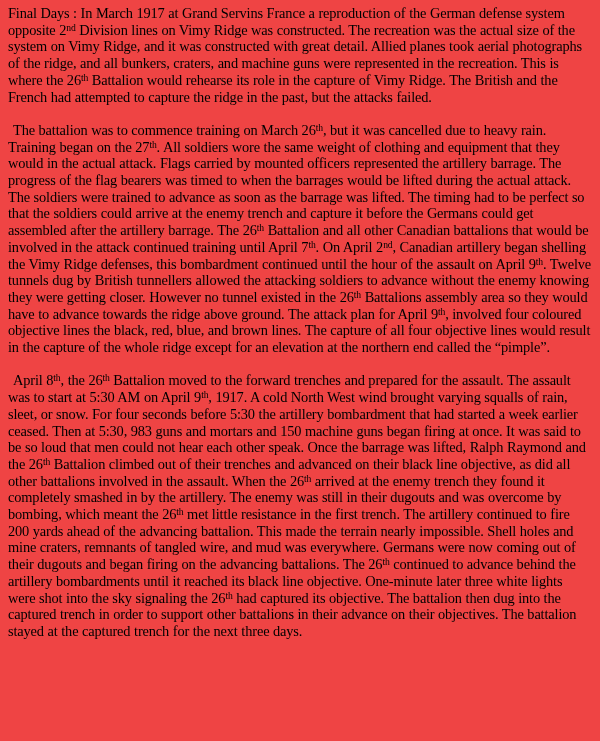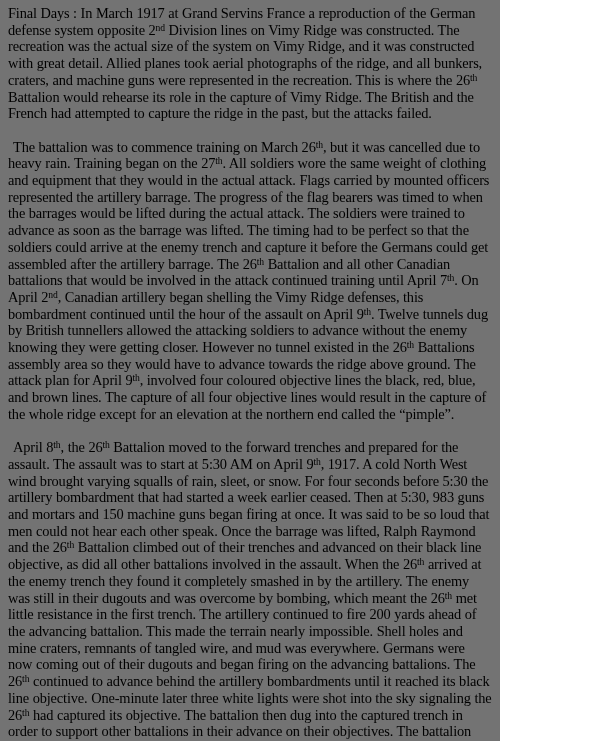--- a/index.html
+++ b/index.html
@@ -7,23 +7,23 @@
     margin: 0;
     padding: 0;
     background: #ffffff;
   }
   body {
     font-family: "Liberation Serif", "DejaVu Serif", serif;
     color: #000000;
   }
   #page {
     position: relative;
-    width: 500px;
+    width: 600px;
     height: 741px;
-    background: #737373;
+    background: #ef4444;
     overflow: hidden;
     box-sizing: border-box;
     padding: 5px 8px 0 8px;
   }
   .doc-body {
     font-size: 14.4px;
     line-height: 16.7px;
     text-align: left;
     letter-spacing: -0.01em;
     word-spacing: 0.012em;

